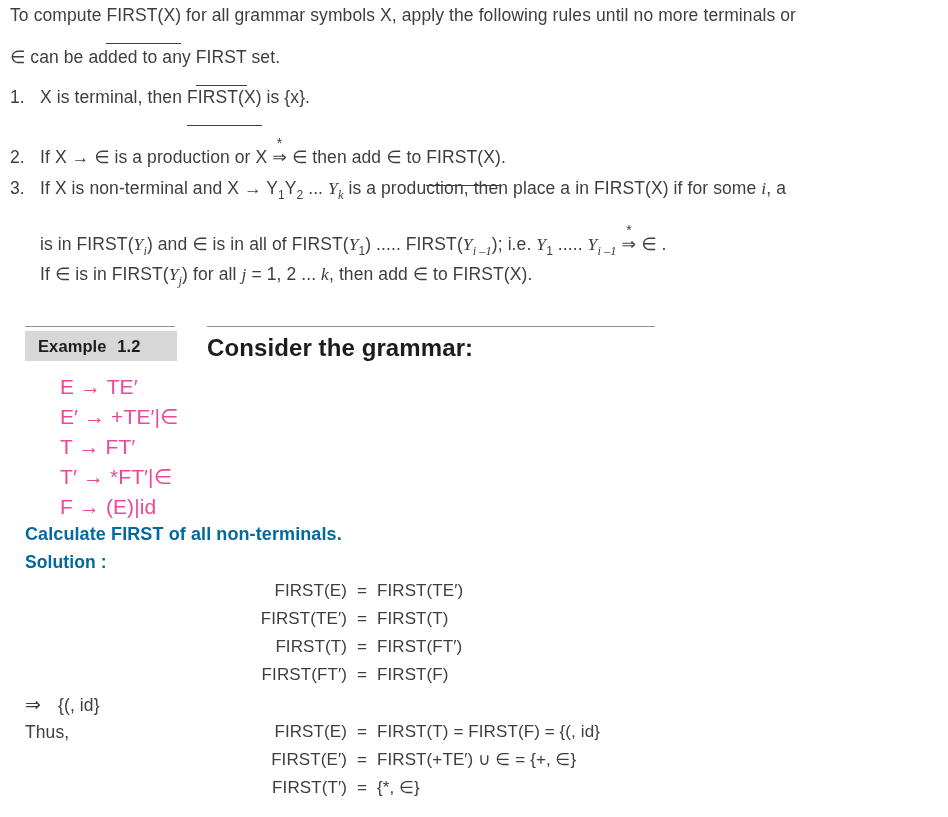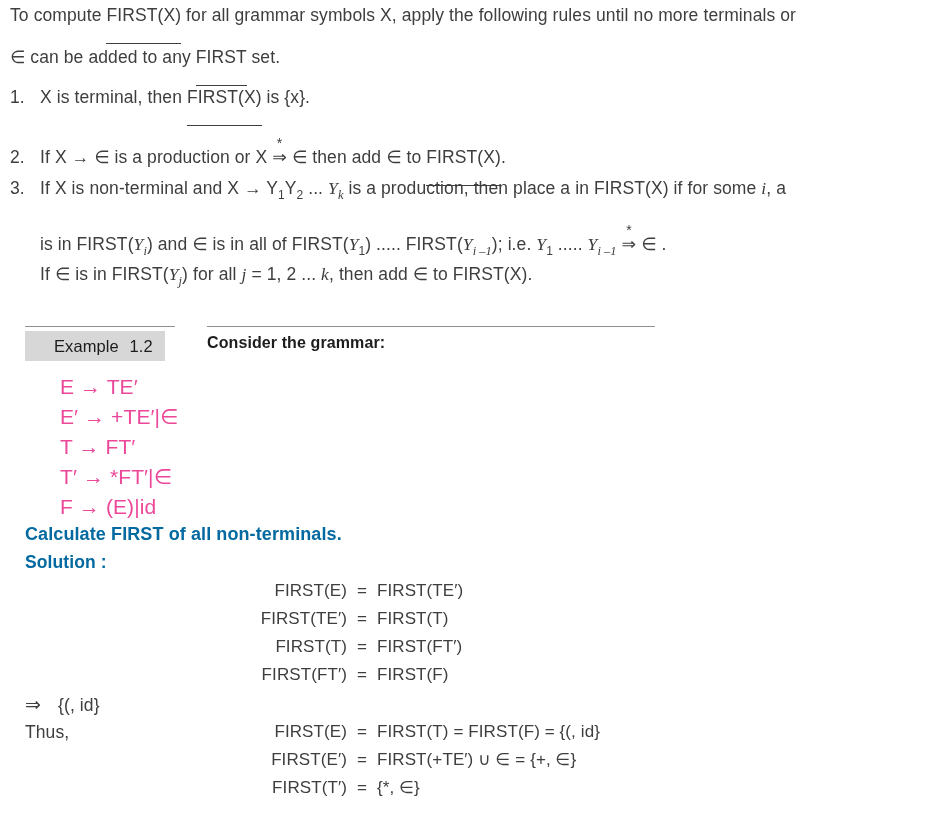--- a/index.html
+++ b/index.html
@@ -21,26 +21,26 @@
   .mi { font-family: "Liberation Serif", "DejaVu Serif", serif; font-style: italic; }
   
   .sb { font-size: 12px; position: relative; top: 5px; letter-spacing: 0; }
   .sb.mi { font-size: 12.5px; }
   
   .starwrap { position: relative; display: inline-block; }
   .star { position: absolute; top: -12px; left: 50%; transform: translateX(-50%); font-size: 14px; color: #3e3e3e; }
   .bold { font-weight: bold; color: #0369a1; }
   .divider { position: absolute; border-top: 1.2px solid #909090; height: 0; }
   .ex-label {
-    position: absolute; left: 25px; top: 331px; width: 140px; height: 30px;
+    position: absolute; left: 25px; top: 331px; width: 152px; height: 30px;
     background: #d7d7d7; box-sizing: border-box;
-    display: flex; align-items: center; padding-left: 29px;
-    font-weight: normal; font-size: 16.5px; color: #1c1c1c; word-spacing: 6px;
+    display: flex; align-items: center; padding-left: 13px;
+    font-weight: bold; font-size: 16.5px; color: #1c1c1c; word-spacing: 6px;
   }
-  .ex-heading { font-weight: bold; font-size: 16px; color: #1c1c1c; }
+  .ex-heading { font-weight: bold; font-size: 24px; color: #1c1c1c; }
   .grammar { position: absolute; left: 60px; top: 372px; font-size: 21px; line-height: 30px; color: #ec4899; }
   .gline { white-space: nowrap; }
   .eqrow {
     position: absolute; left: 240px; white-space: nowrap;
     display: grid; grid-template-columns: 107px 30px auto; font-size: 17px; line-height: 1.18;
   }
   .eq-l { text-align: right; }
   .eq-s { text-align: center; }
   .eq-r { text-align: left; }
   .result-row { display: flex; gap: 17px; align-items: baseline; }

